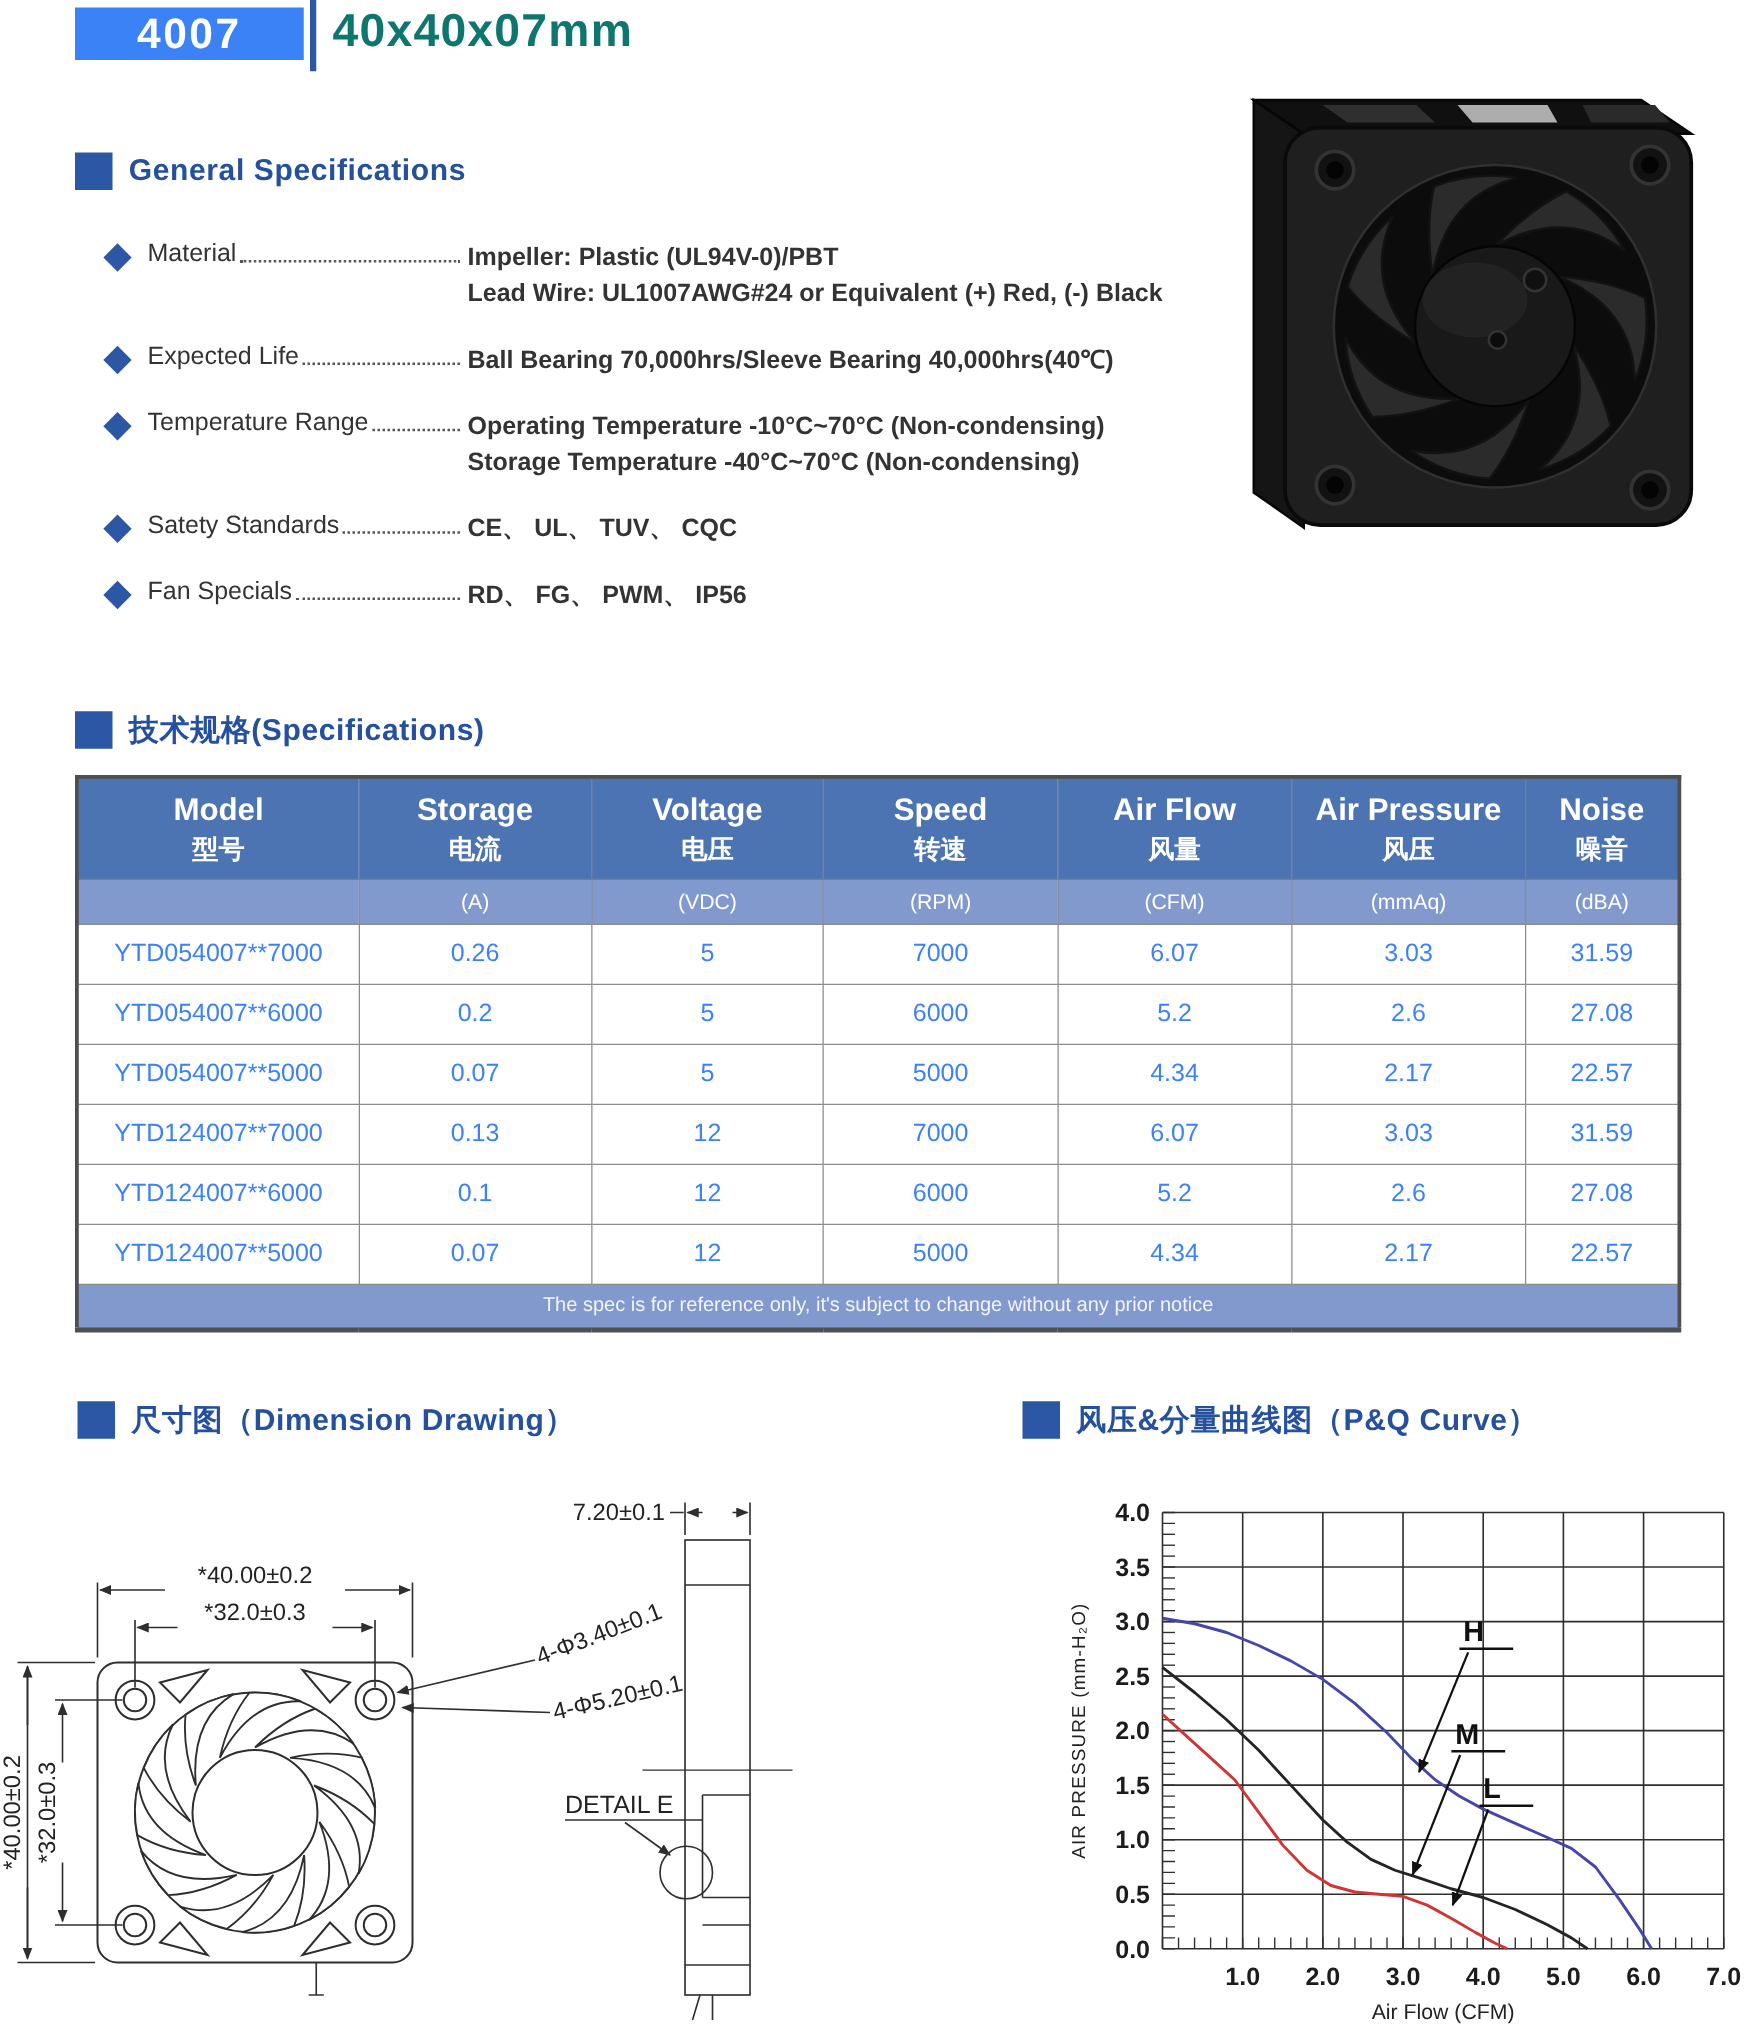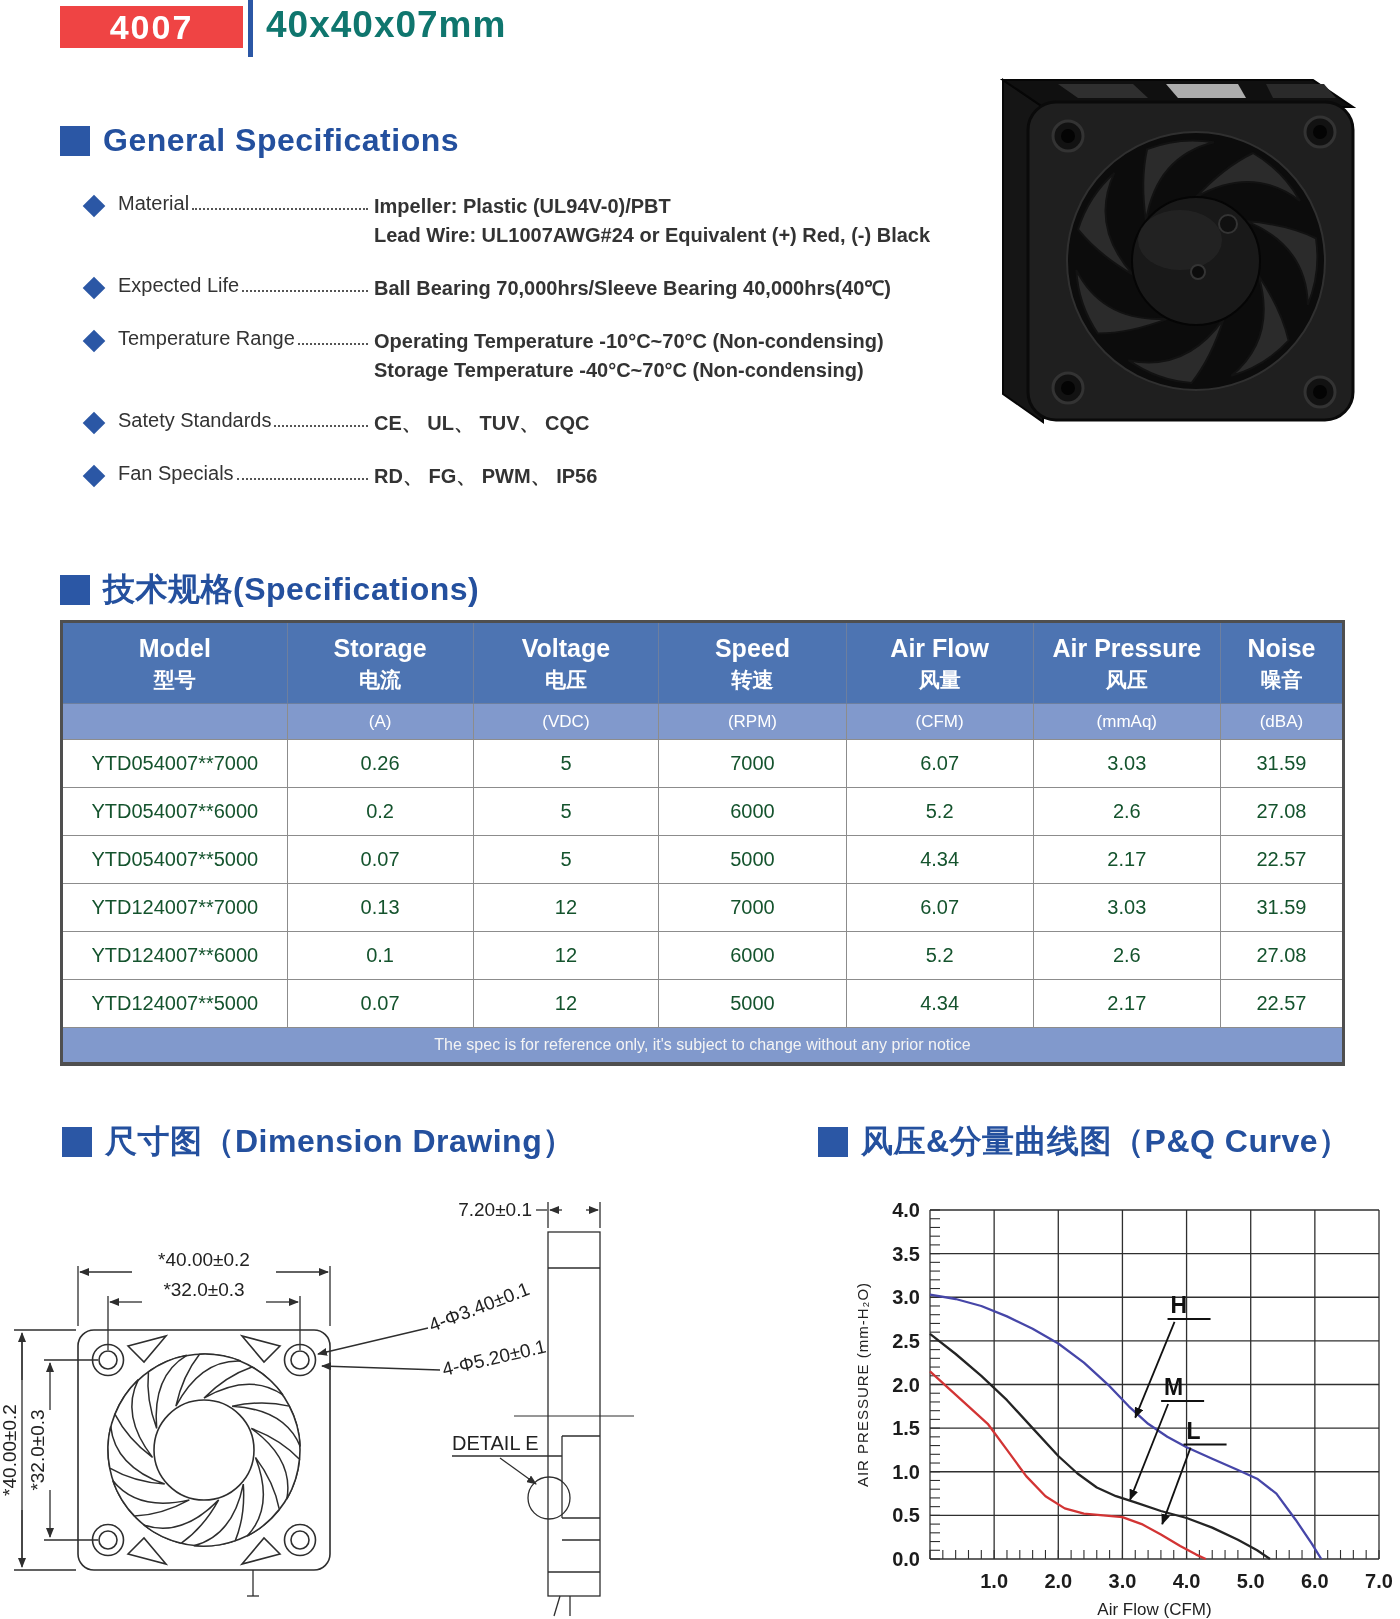--- a/index.html
+++ b/index.html
@@ -1,28 +1,28 @@
 <!DOCTYPE html>
 <html><head>
 <meta charset="utf-8">
 <style>
   html,body{margin:0;padding:0;background:#fff;}
   .page{position:relative;width:1400px;height:1619px;background:#fff;overflow:hidden;
         font-family:"Liberation Sans",sans-serif;color:#333;}
 
   
-  .badge{position:absolute;left:60px;top:6px;width:183px;height:42px;background:#ef4444;
+  .badge{position:absolute;left:60px;top:6px;width:183px;height:42px;background:#3b82f6;
          color:#fff;font-size:34px;font-weight:bold;text-align:center;line-height:42px;letter-spacing:2px;}
   .hdiv{position:absolute;left:248px;top:0;width:5px;height:57px;background:#2b57a5;}
   .main-title{position:absolute;left:266px;top:4px;font-size:37px;font-weight:bold;color:#0f766e;letter-spacing:1px;}
 
   
   .sec-head{position:absolute;display:flex;align-items:center;}
   .sec-sq{width:30px;height:30px;background:#2b57a5;margin-right:13px;flex:none;}
-  .sec-title{font-size:32px;font-weight:bold;color:#24509e;letter-spacing:.5px;white-space:nowrap;}
+  .sec-title{font-size:24px;font-weight:bold;color:#24509e;letter-spacing:.5px;white-space:nowrap;}
   #gen-head{left:60px;top:122px;}
   #spec-head{left:60px;top:568px;}
   #dim-head{left:62px;top:1120px;}
   #pq-head{left:818px;top:1120px;}
 
   
   #gen-list{position:absolute;left:86px;top:192px;width:860px;}
   .gen-item{display:flex;margin-bottom:24px;}
   .gen-bullet{width:16px;height:16px;background:#2b57a5;transform:rotate(45deg);margin:6px 16px 0 0;flex:none;}
   .gen-label-wrap{width:256px;display:flex;flex:none;align-items:flex-start;}
@@ -35,21 +35,21 @@
   #fan-photo{position:absolute;left:928px;top:72px;}
 
   
   #spec-table{position:absolute;left:60px;top:620px;width:1285px;border-collapse:collapse;table-layout:fixed;
               border:3px solid #4f4f4f;border-bottom-width:4px;}
   #spec-table th,#spec-table td{border:1.5px solid #8c8c8c;}
   #spec-table thead th{background:#4d74b2;color:#fff;padding:10px 2px 9px;border-color:#6d7f9f;}
   .th-en{font-size:25px;font-weight:bold;line-height:30px;}
   .th-zh{font-size:21px;font-weight:bold;line-height:28px;margin-top:3px;}
   #spec-table .units td{background:#8199cc;color:#fff;font-size:17px;height:33px;text-align:center;border-color:#8c8c8c;}
-  #spec-table tbody td{height:45px;text-align:center;font-size:20px;color:#14532d;background:#fff;}
+  #spec-table tbody td{height:45px;text-align:center;font-size:20px;color:#3b82f6;background:#fff;}
   #spec-table .note td{background:#8199cc;color:#f4f4f4;font-size:16px;height:32px;text-align:center;border-color:#8199cc;}
 
   
   #dim-svg{position:absolute;left:0;top:1180px;}
   #pq-svg{position:absolute;left:852px;top:1192px;}
 </style>
 </head>
 <body>
 
 <div class="page">

